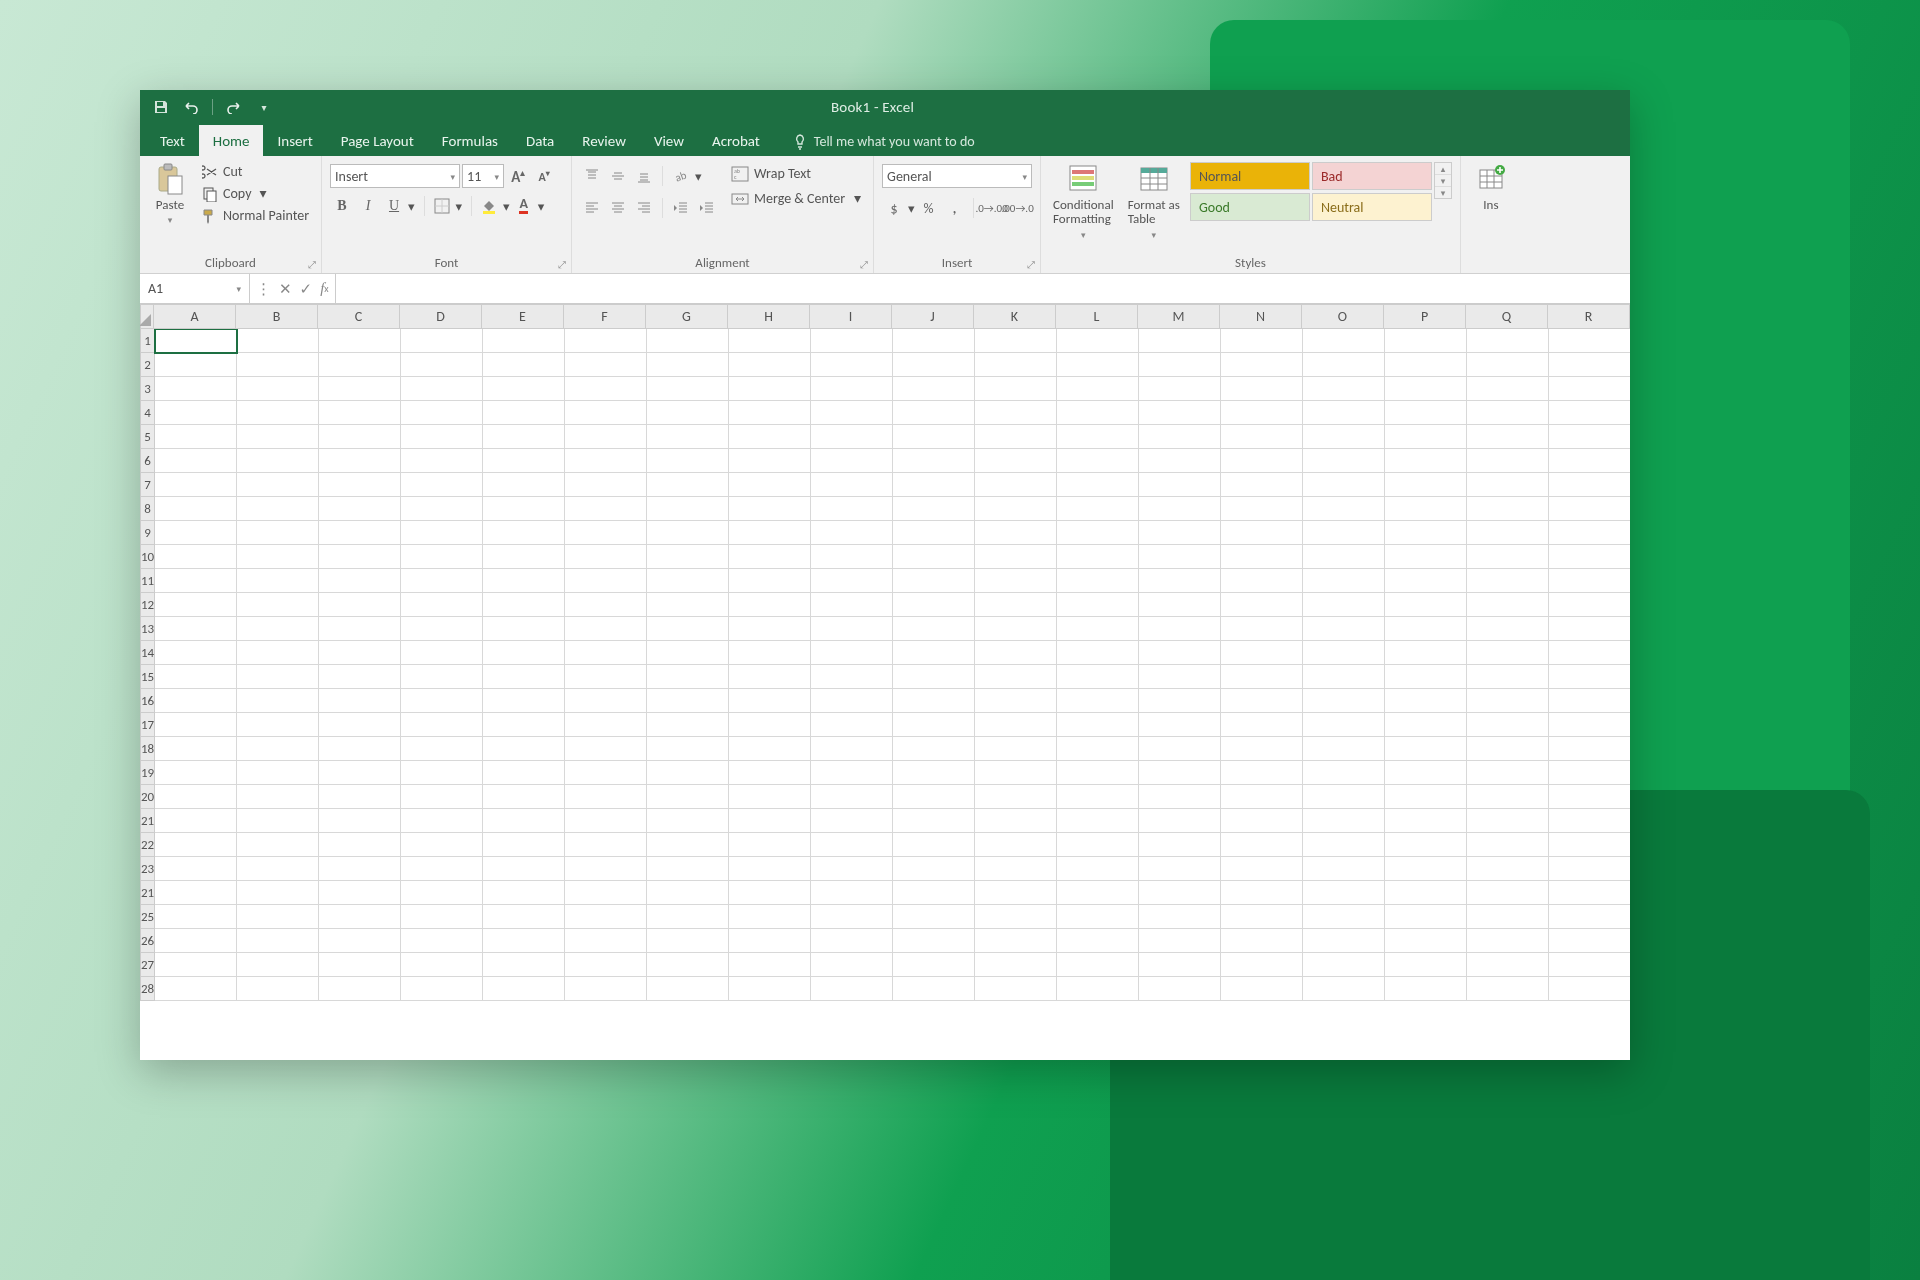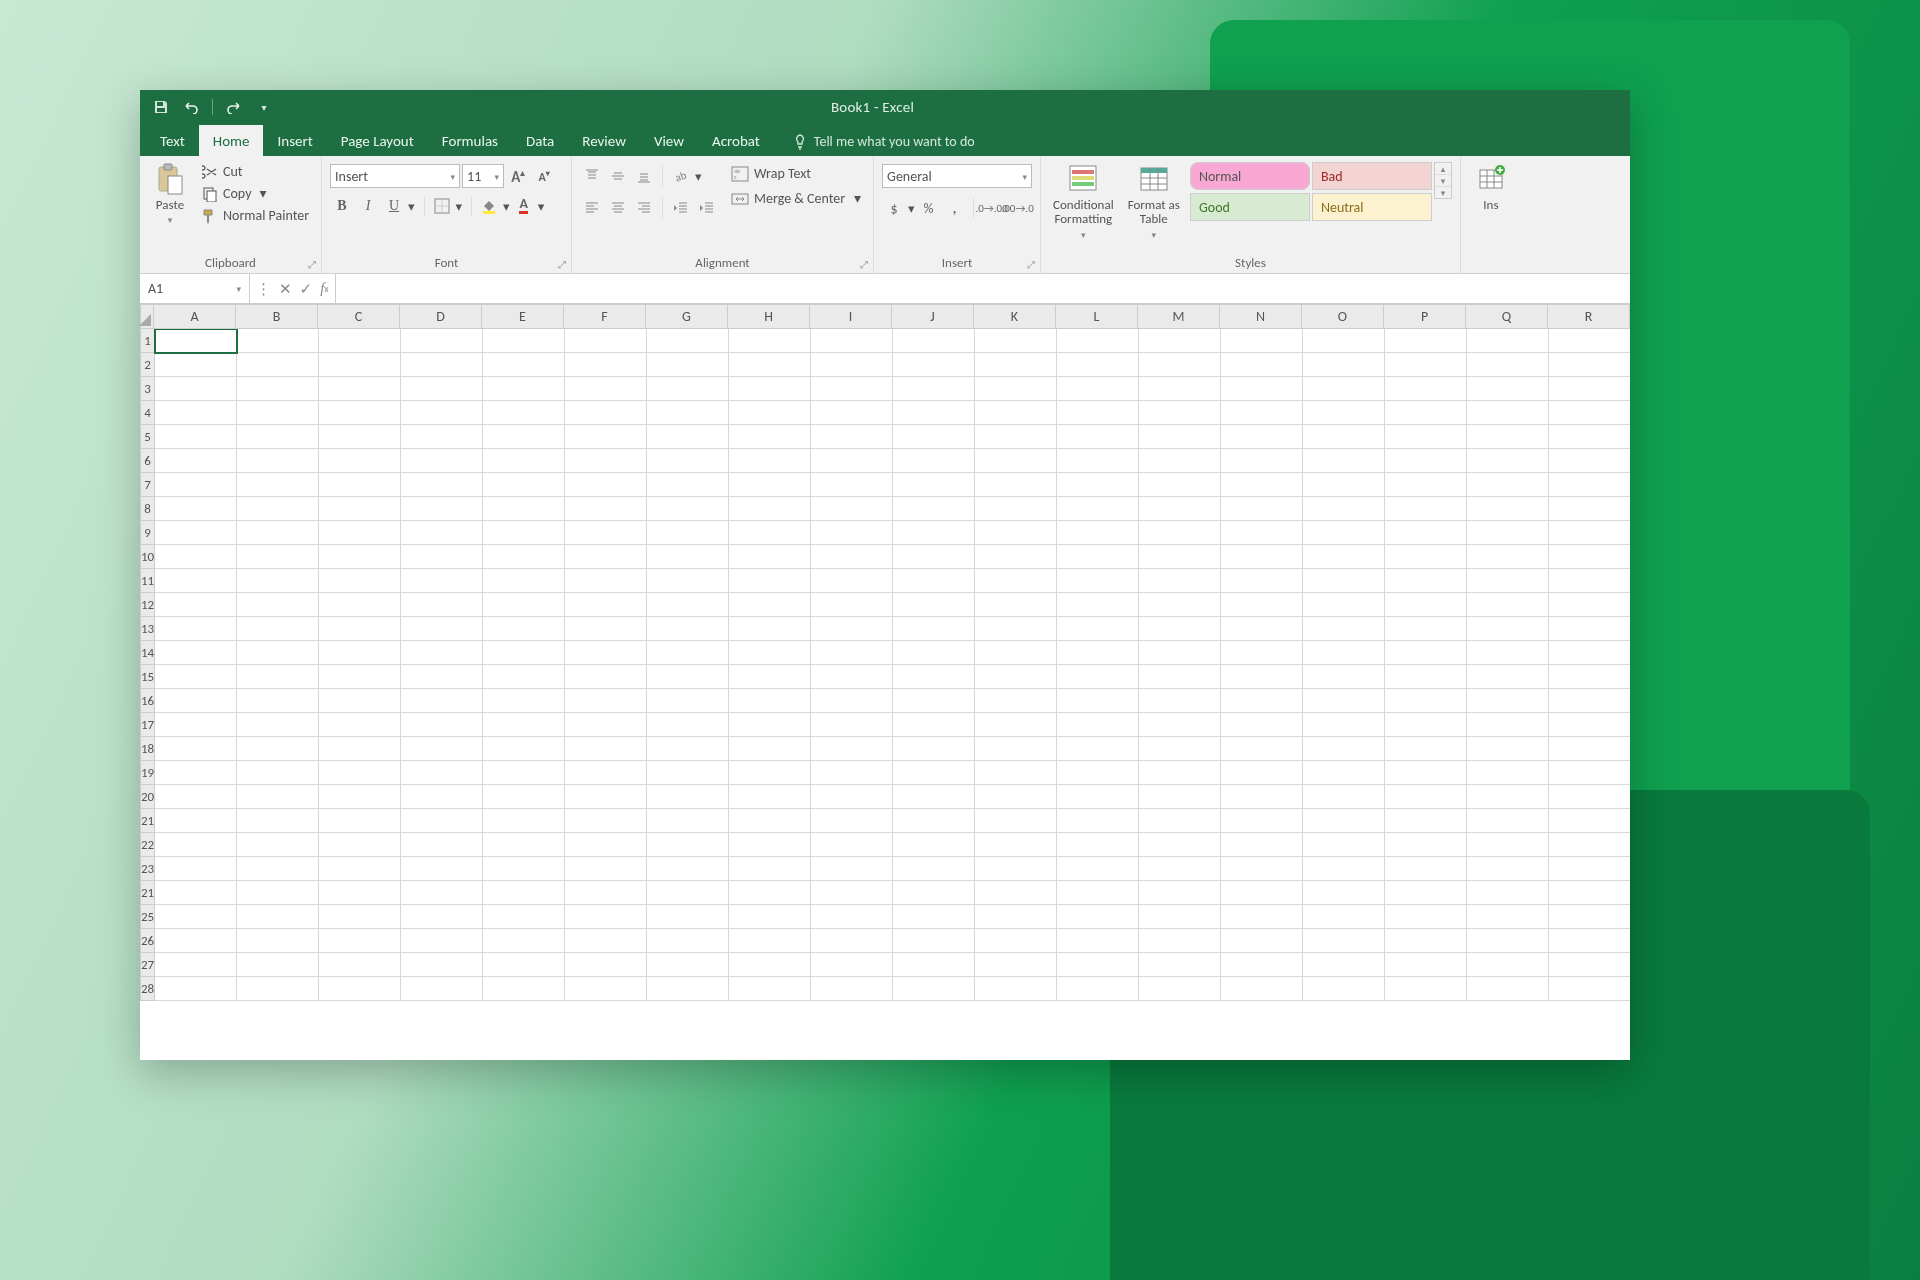--- a/index.html
+++ b/index.html
@@ -89,34 +89,34 @@
 .group-label { text-align:center; font-size:13px; color:#666; padding:2px 0 1px; position:relative;}
 .group-launcher {
   position:absolute; right:2px; bottom:2px;
   width:14px;height:14px;
   font-size:10px; color:#888;
   cursor:pointer;
   display:flex;align-items:center;justify-content:center;
 }
 .big-btn { display:flex; flex-direction:column; align-items:center; gap:2px; padding:2px 4px 0; cursor:pointer; min-width:44px;}
 .big-btn .ic { width:34px;height:34px;}
-.big-btn .cap { font-size:13px; color:#555; line-height:1.1; text-align:center;}
+.big-btn .cap { font-size:13px; color:#555; line-height:1.1; text-align:left;}
 .big-btn .drop { font-size:9px; color:#888;}
 .stack { display:flex; flex-direction:column; gap:3px; padding-top:2px;}
 .row-btn { display:flex; align-items:center; gap:5px; padding:1px 4px; cursor:pointer; font-size:14px; color:#555;}
 .sel { background:#fff; border:1px solid #bbb; height:24px; font-size:14px; padding:0 4px; color:#555; display:flex; align-items:center; justify-content:space-between;}
 .sel .dd { font-size:9px; color:#888; padding-left:6px;}
 .icon-btn { width:24px; height:24px; display:flex; align-items:center; justify-content:center; cursor:pointer; color:#666; font-size:14px; border:0.5px solid transparent;}
 .row { display:flex; align-items:center; gap:2px;}
 .styles-gal { display:flex; flex-direction:column; gap:3px;}
 .style-cell { width:120px; height:28px; border:1px solid #ccc; background:#fff; display:flex; align-items:center; padding:0 8px; font-size:14px; color:#555; cursor:pointer;}
 .style-cell.bad { background:#f4d3d3; color:#9c2a2a;}
 .style-cell.good { background:#d9ead3; color:#3b7a2a;}
 .style-cell.neutral { background:#fdf2d0; color:#8a6d1a;}
-.style-cell.normal { background:#f9a8d4;border-radius:8px;}
+.style-cell.normal { background:#eab308;}
 .gal-scroll { width:18px; display:flex; flex-direction:column; border:1px solid #ccc; margin-left:2px;}
 .gal-scroll div{ flex:1; display:flex;align-items:center;justify-content:center; font-size:9px; color:#888; border-bottom:1px solid #ddd; cursor:pointer;}
 .gal-scroll div:last-child{border:none;}
 .cut-right { overflow:hidden; }
 
 .fbar {
   height: 30px;
   background:#fff;
   border-bottom:1px solid #ccc;
   display:flex; align-items:stretch;

